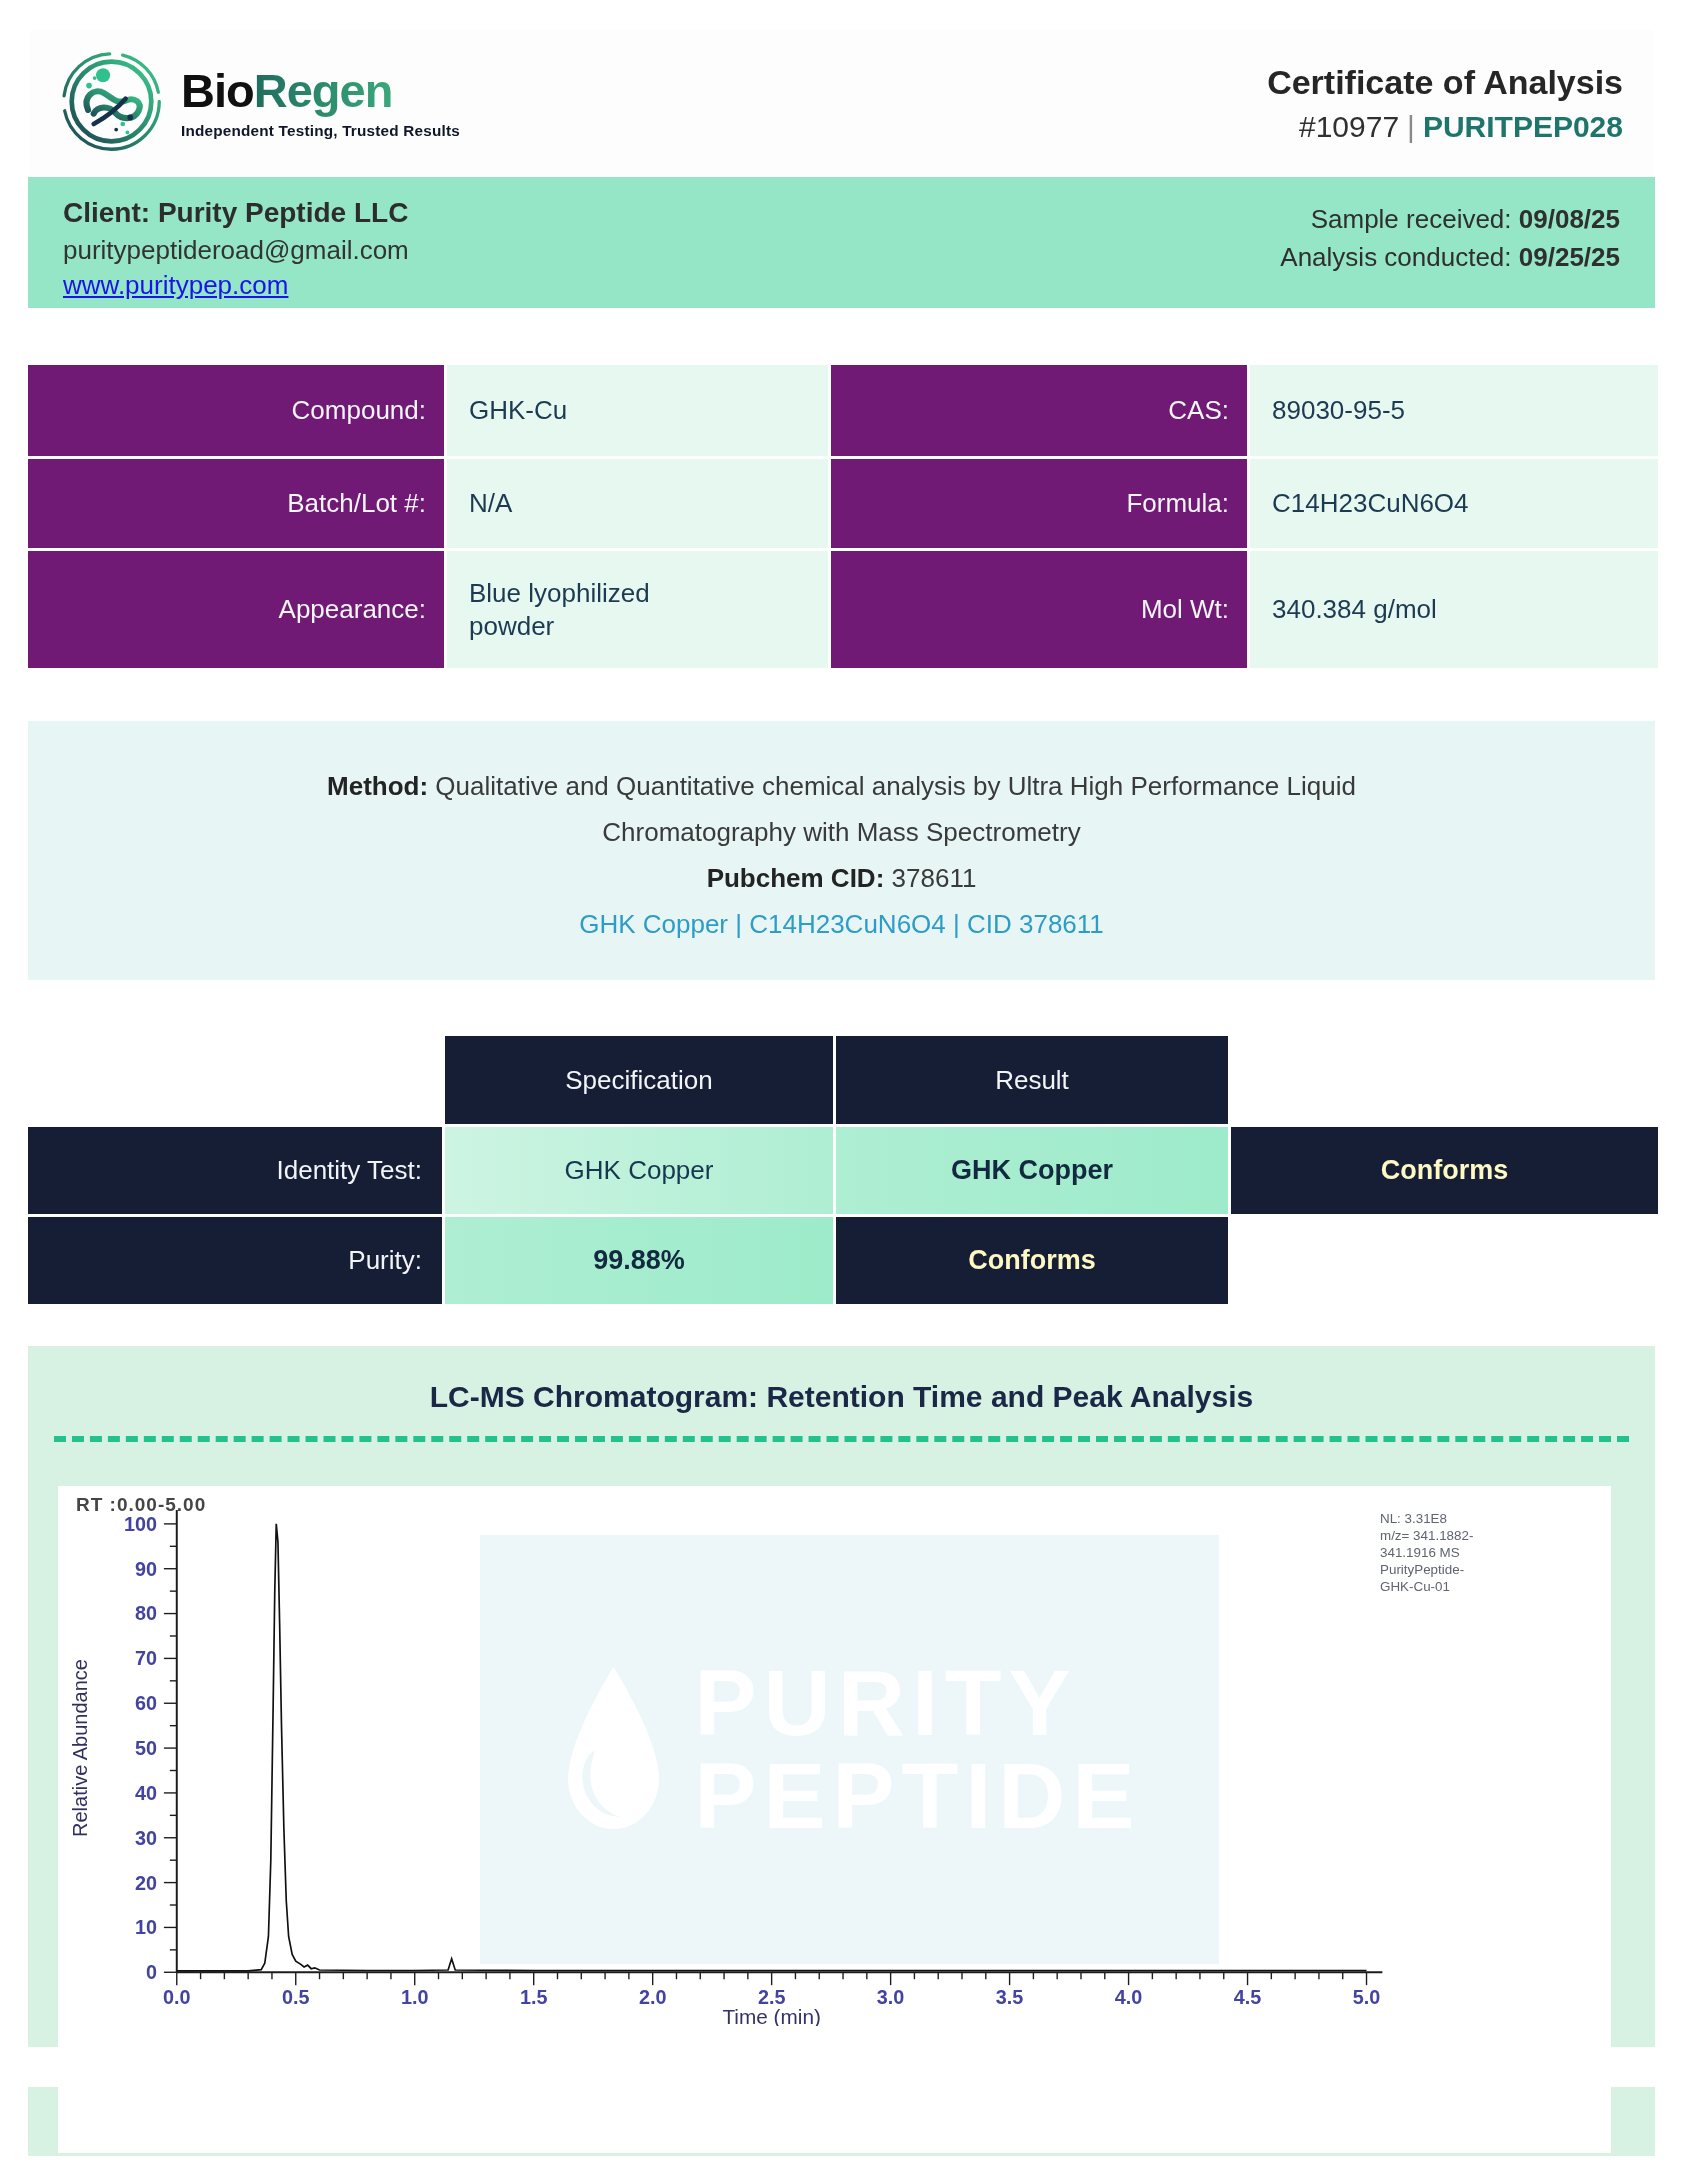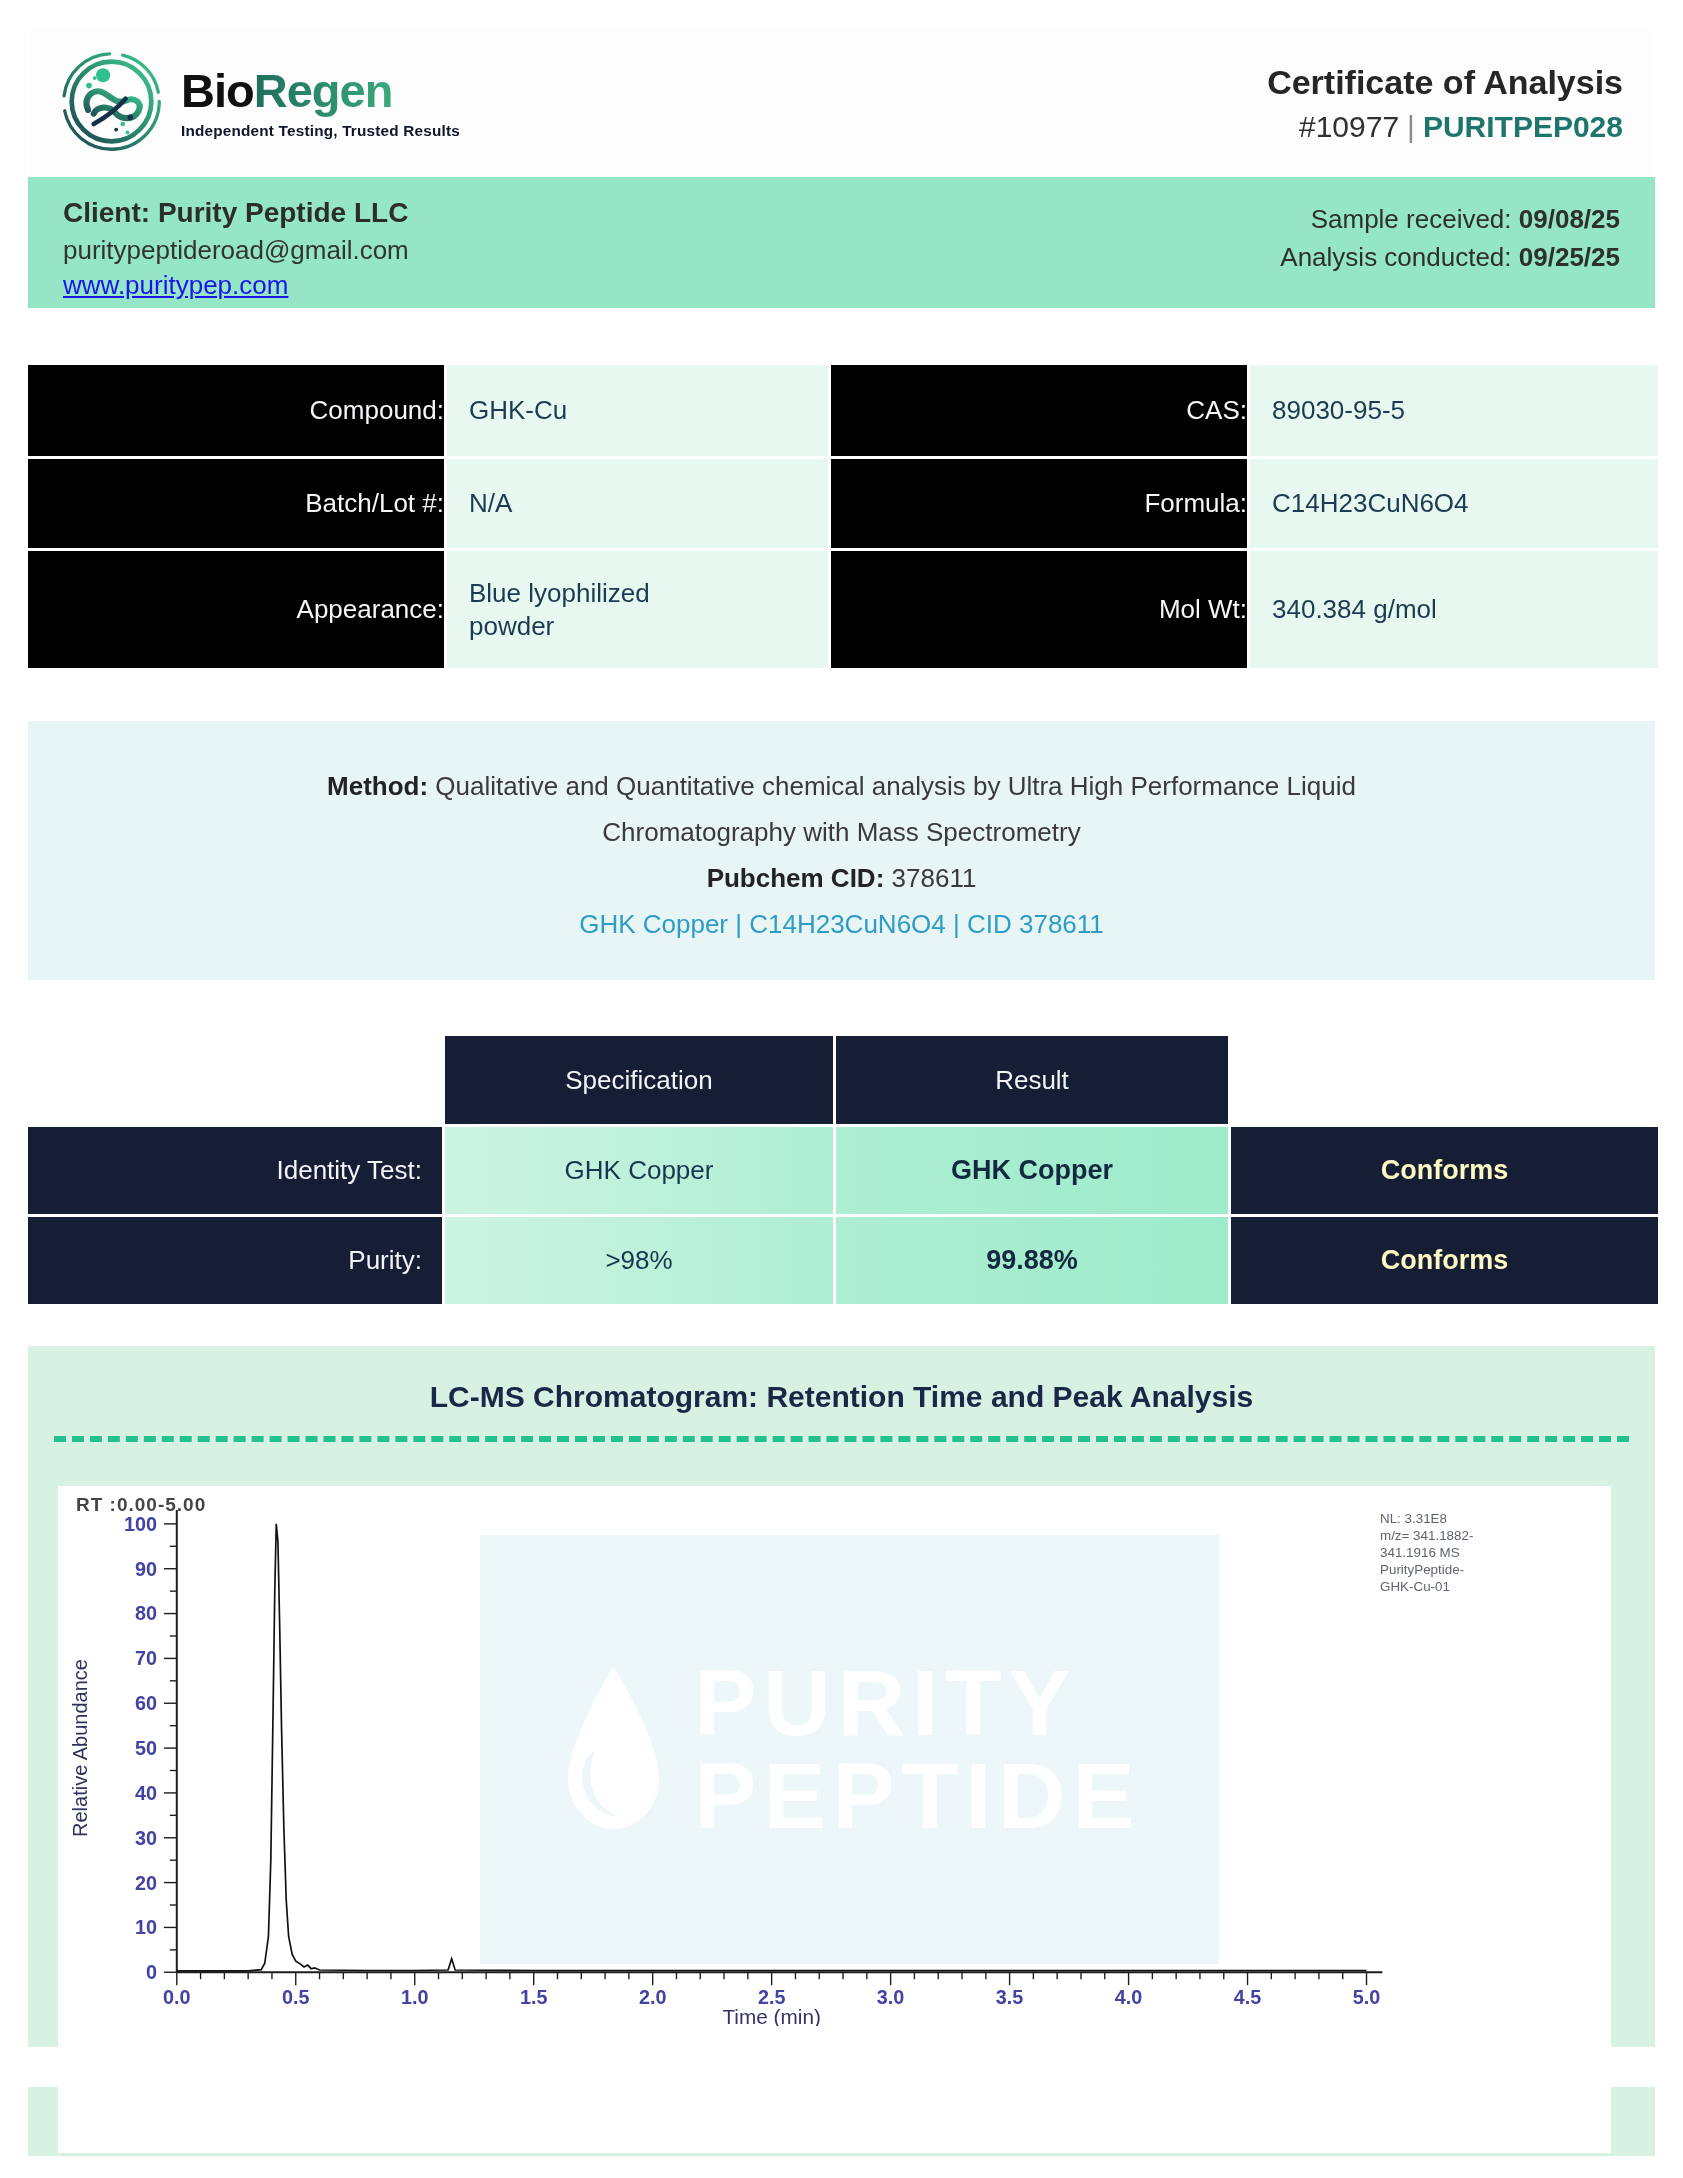--- a/index.html
+++ b/index.html
@@ -24,22 +24,22 @@
               justify-content:space-between;box-sizing:border-box;padding:20px 35px;}
   .client-left .client-title{font-size:28px;font-weight:800;color:#2d2d2d;}
   .client-left .client-email{font-size:26px;color:#333;margin-top:6px;}
   .client-left .client-site{font-size:26px;color:#1a13ec;text-decoration:underline;margin-top:4px;display:inline-block;}
   .client-right{text-align:right;font-size:26px;color:#2f2f2f;line-height:1.45;padding-top:4px;}
   .client-right b{font-weight:800;}
   
   .compound-table{margin:57px 28px 0 28px;display:grid;
                   grid-template-columns:416px 381px 416px 408px;
                   grid-template-rows:91px 89px 117px;gap:3px;}
-  .c-label{background:#000000;color:#f4f6f8;display:flex;align-items:center;
-           justify-content:flex-end;font-size:26px;box-sizing:border-box;}
+  .c-label{background:#701a75;color:#f4f6f8;display:flex;align-items:center;
+           justify-content:flex-end;padding-right:18px;font-size:26px;box-sizing:border-box;}
   .c-value{background:#e6f8f0;color:#1c3a51;display:flex;align-items:center;
            padding-left:22px;font-size:26px;box-sizing:border-box;}
   .c-value .wrap-narrow{max-width:259px;line-height:1.25;}
   
   .method-box{margin:53px 28px 0 28px;height:259px;background:#e8f5f5;box-sizing:border-box;
               text-align:center;padding-top:42px;font-size:26px;color:#3a3a3a;line-height:46px;}
   .method-box .m-bold{font-weight:800;color:#232323;}
   .method-link{color:#2d9cc6;text-decoration:none;}
   
   .spec-table{margin:56px 28px 0 28px;display:grid;
@@ -160,21 +160,20 @@
   <div class="s-header">Specification</div>
   <div class="s-header">Result</div>
   <div class="s-empty"></div>
 
   <div class="s-label">Identity Test:</div>
   <div class="s-spec">GHK Copper</div>
   <div class="s-result">GHK Copper</div>
   <div class="s-status">Conforms</div>
 
   <div class="s-label">Purity:</div>
-  <div class="s-spec">&gt;98%</div>
   <div class="s-result">99.88%</div>
   <div class="s-status">Conforms</div>
 </div>
 
 <div class="chromo">
   <div class="chromo-title">LC-MS Chromatogram: Retention Time and Peak Analysis</div>
   <div class="chromo-dash"></div>
   <div class="chart-panel">
     <div class="watermark">
       <span>

